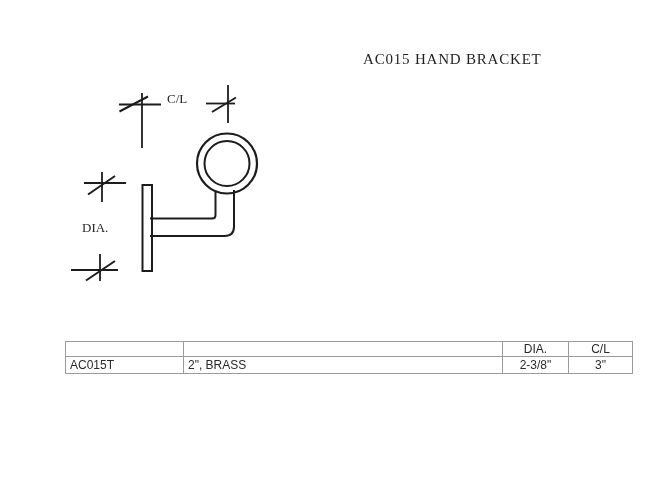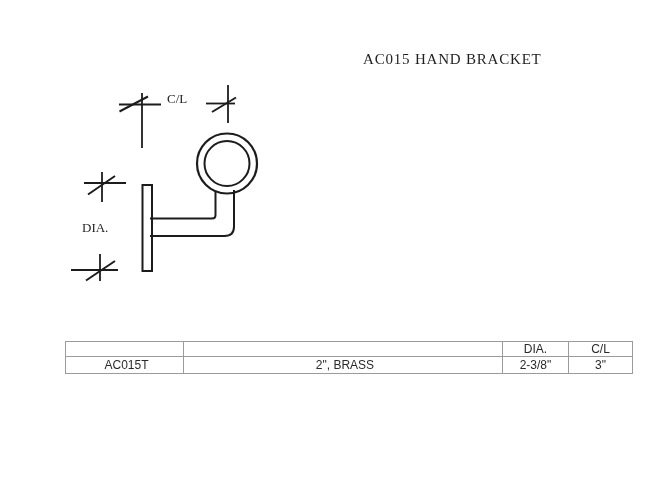--- a/index.html
+++ b/index.html
@@ -45,21 +45,20 @@
     table-layout: fixed;
     font-family: "Liberation Sans", sans-serif;
     font-size: 12px;
     color: #2a2a2a;
   }
   #spec-table td {
     border: 1px solid #9b9b9b;
     padding: 0 0 0 4px;
     overflow: hidden;
     white-space: nowrap;
-    text-align: center;
   }
   #spec-table tr.hdr-row td { height: 14px; }
   #spec-table tr.data-row td { height: 16px; }
   #spec-table td.ctr { text-align: center; padding: 0; }
 </style>
 </head>
 <body>
 
 <div id="sheet">
 

